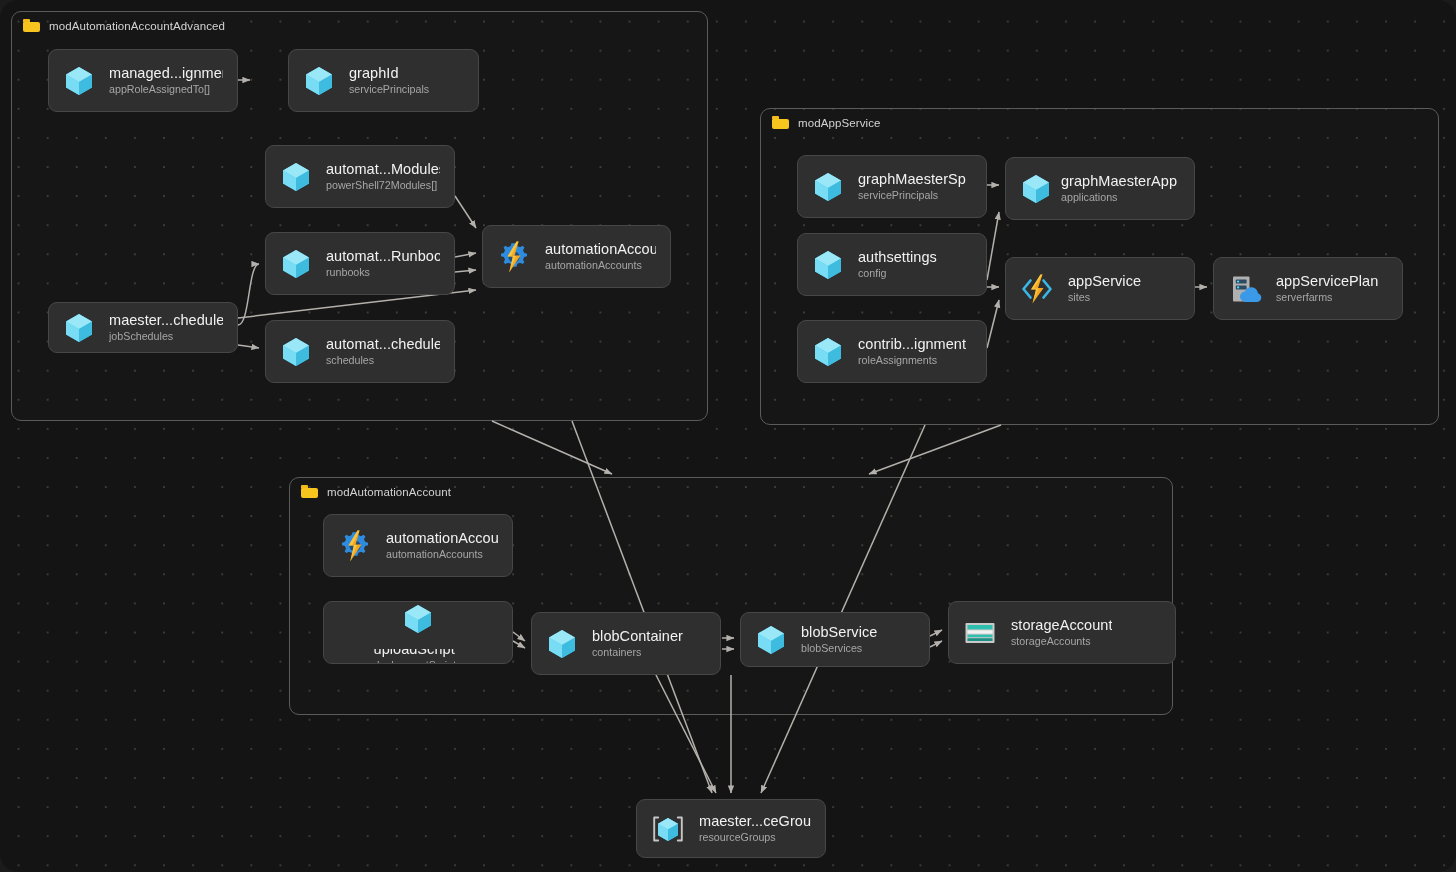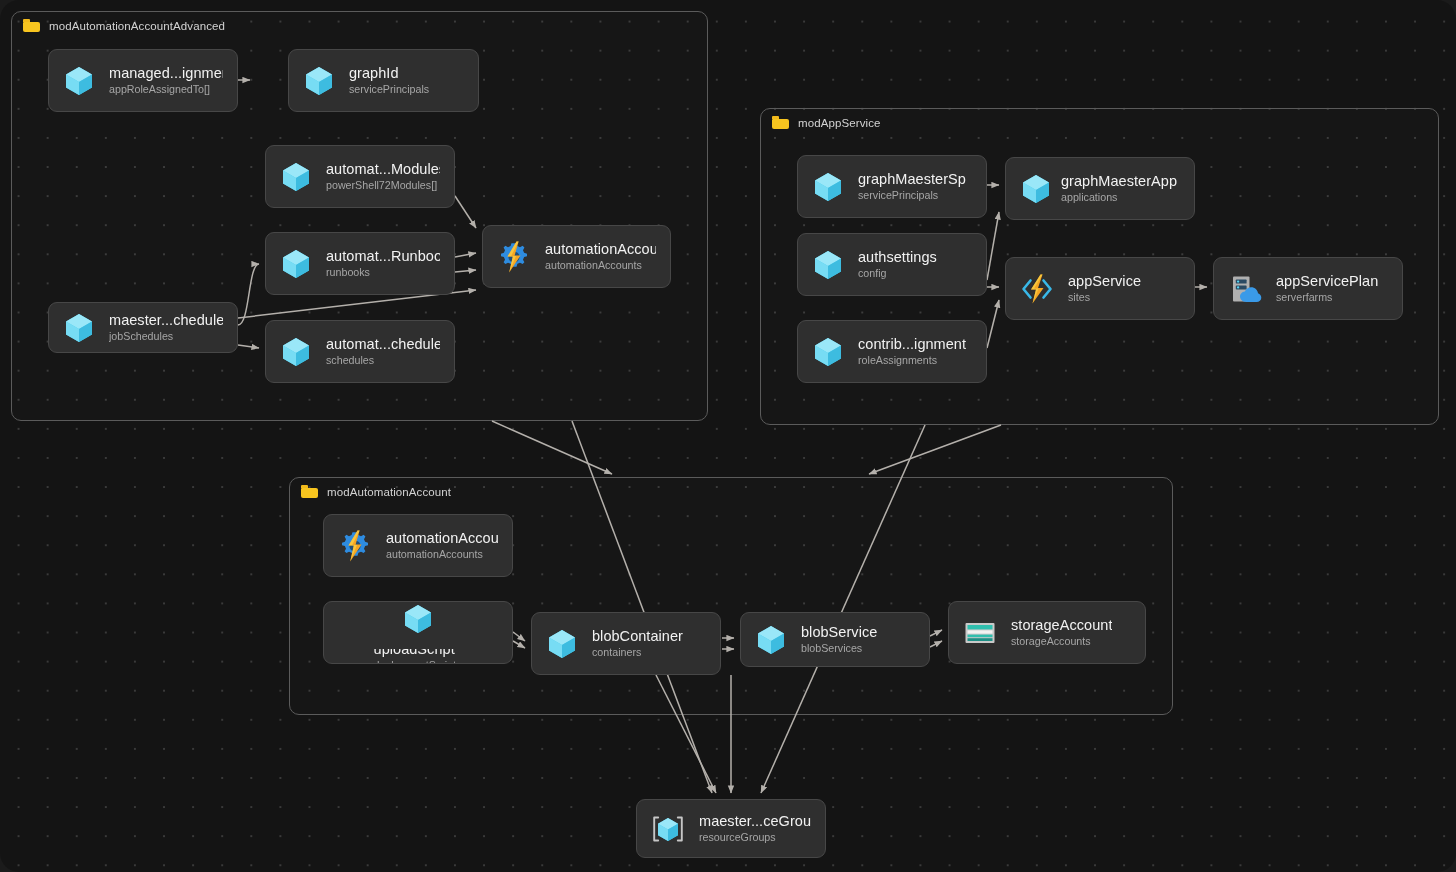--- a/index.html
+++ b/index.html
@@ -442,21 +442,21 @@
         <polygon points="17,18 30,10.5 30,23.5 17,31" fill="#3dbce0"></polygon>
         <polygon points="17,18 4,10.5 4,23.5 17,31" fill="#77dcf4"></polygon>
       </svg>
     </span>
     <span class="node-text">
       <span class="node-title">blobService</span>
       <span class="node-sub">blobServices</span>
     </span>
   </div>
 
-  <div class="node" style="left:948px; top:601px; width:198px; height:63px;">
+  <div class="node" style="left:948px; top:601px; width:228px; height:63px;">
     <span class="icon-wrap big">
       <svg width="36" height="36" viewBox="0 0 36 36">
         <rect x="3.5" y="8" width="29" height="20" rx="1" fill="#c9c9c9"></rect>
         <rect x="5.5" y="10" width="25" height="4.4" fill="#2fbfae"></rect>
         <rect x="5.5" y="15.4" width="25" height="3.2" fill="#f2f2f2"></rect>
         <rect x="5.5" y="19.6" width="25" height="2.6" fill="#2fbfae"></rect>
         <rect x="5.5" y="23.2" width="25" height="2.8" fill="#1d8f85"></rect>
       </svg>
     </span>
     <span class="node-text">

